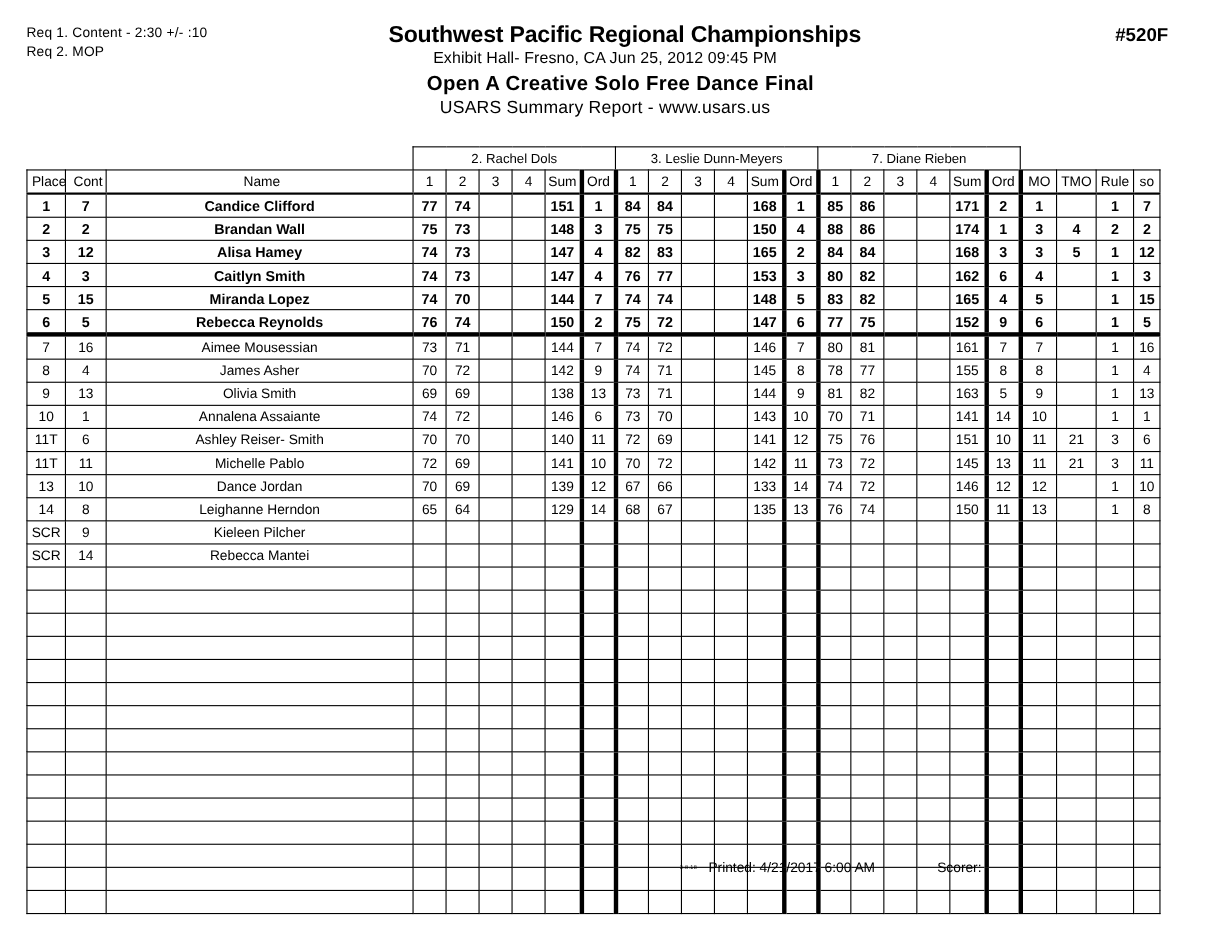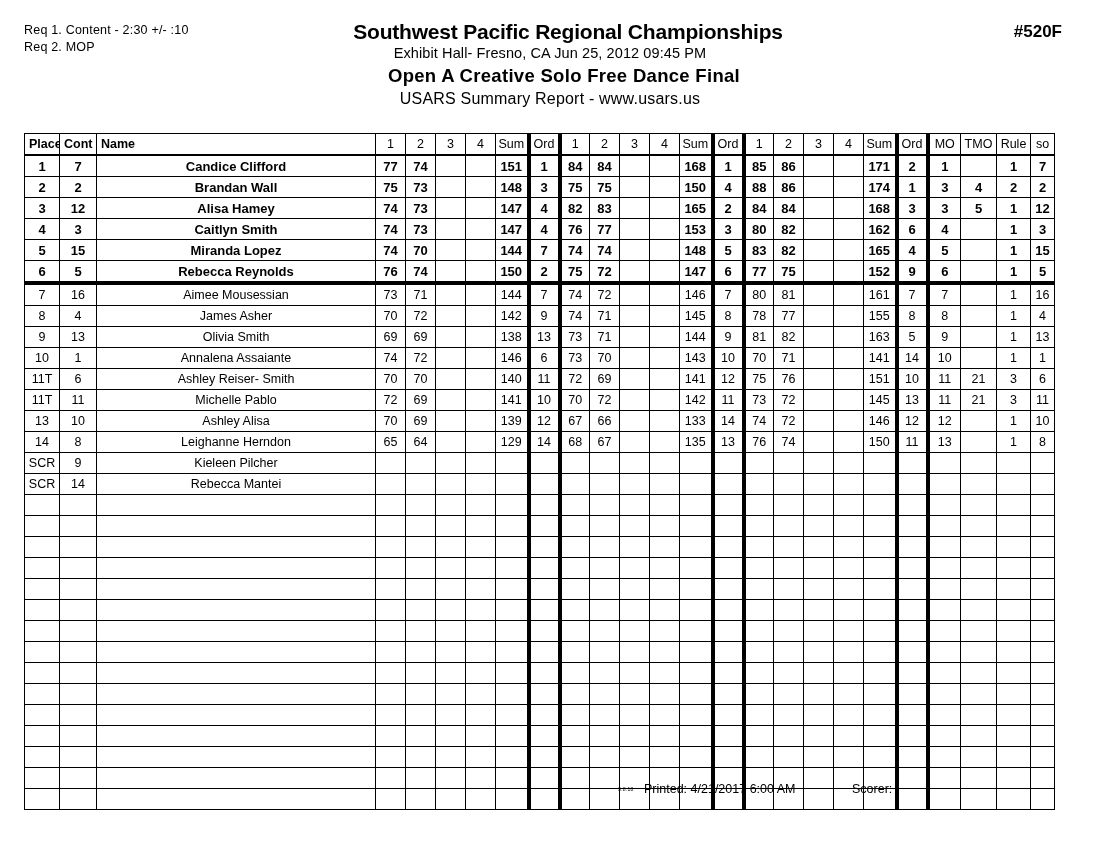--- a/index.html
+++ b/index.html
@@ -95,21 +95,21 @@
     font-size: 12px;
     height: 22px;
   }
   .nb { border: 0 !important; }
 
   
   .thickL { border-left: 4px solid #000 !important; }
   .thickR { border-right: 4px solid #000 !important; }
 
   .hdr td { height: 21px; font-size: 12.5px; }
-  .hdr .name-h, .hdr .place-h, .hdr .cont-h { text-align: left; padding-left: 4px; font-weight: bold; }
+  .hdr .name-h, .hdr .place-h, .hdr .cont-h { text-align: center; padding-left: 4px; }
 
   tr.topline td { border-top: 2px solid #000; }
   tr.cutline td { border-bottom: 4px solid #000; }
 
   td.name { text-align: left; padding-left: 7px; }
   td.place, td.cont { text-align: center; }
 
   tr.bold td { font-weight: bold; font-size: 13px; }
   td.ord { font-weight: bold; }
   tr.bold td.ord { font-weight: bold; }
@@ -183,20 +183,32 @@
         <col style="width:30px">
         <col style="width:30px">
         <col style="width:33px">
         <col style="width:31px">
       <col style="width:33px">
         <col style="width:36px">
         <col style="width:34px">
         <col style="width:24px">
     </colgroup>
     <tbody id="tbody">
+        <tr>
+          <td class="nb"></td>
+          <td class="nb"></td>
+          <td class="nb"></td>
+          <td colspan="6" class="jhead">2.  Rachel Dols</td>
+          <td colspan="6" class="jhead">3.  Leslie Dunn-Meyers</td>
+          <td colspan="6" class="jhead">7.  Diane Rieben</td>
+          <td class="nb"></td>
+          <td class="nb"></td>
+          <td class="nb"></td>
+          <td class="nb"></td>
+        </tr>
         <tr class="hdr">
           <td class="place-h">Place</td>
           <td class="cont-h">Cont</td>
           <td class="name-h">Name</td>
           <td>1</td>
           <td>2</td>
           <td>3</td>
           <td>4</td>
           <td>Sum</td>
           <td class="thickL thickR">Ord</td>
@@ -537,21 +549,21 @@
           <td>145</td>
           <td class="ord thickL thickR">13</td>
           <td>11</td>
           <td>21</td>
           <td>3</td>
           <td>11</td>
         </tr>
         <tr>
           <td class="place">13</td>
           <td class="cont">10</td>
-          <td class="name">Ashley Alisa</td>
+          <td class="name">Dance Jordan</td>
           <td>70</td>
           <td>69</td>
           <td></td>
           <td></td>
           <td>139</td>
           <td class="ord thickL thickR">12</td>
           <td>67</td>
           <td>66</td>
           <td></td>
           <td></td>

